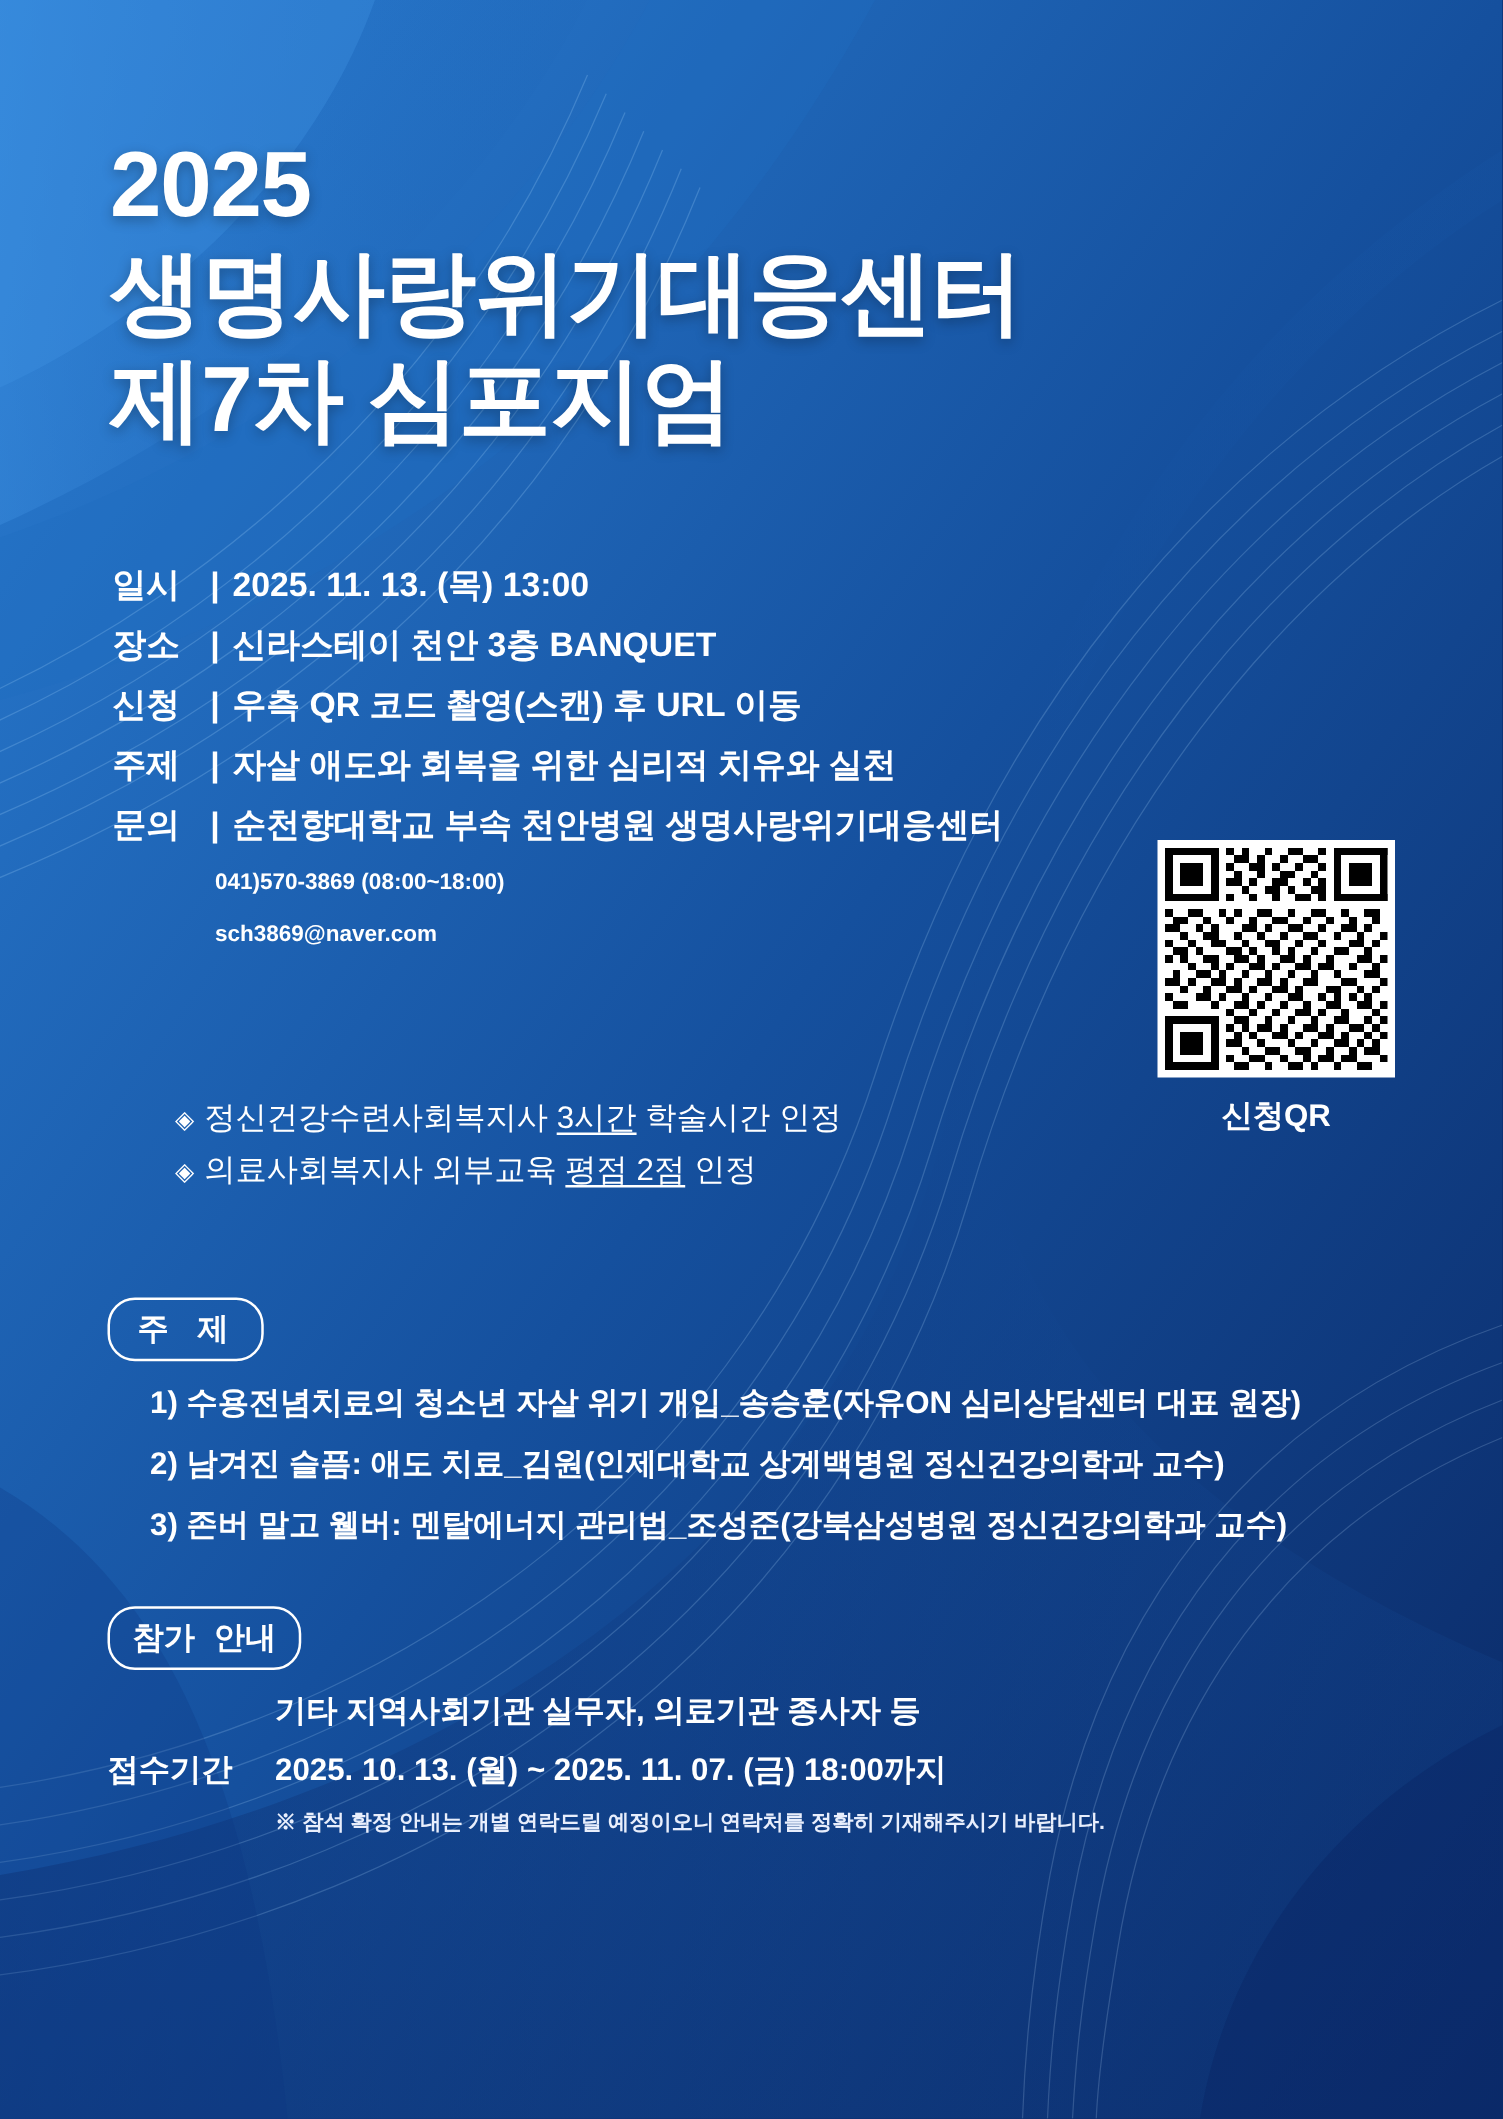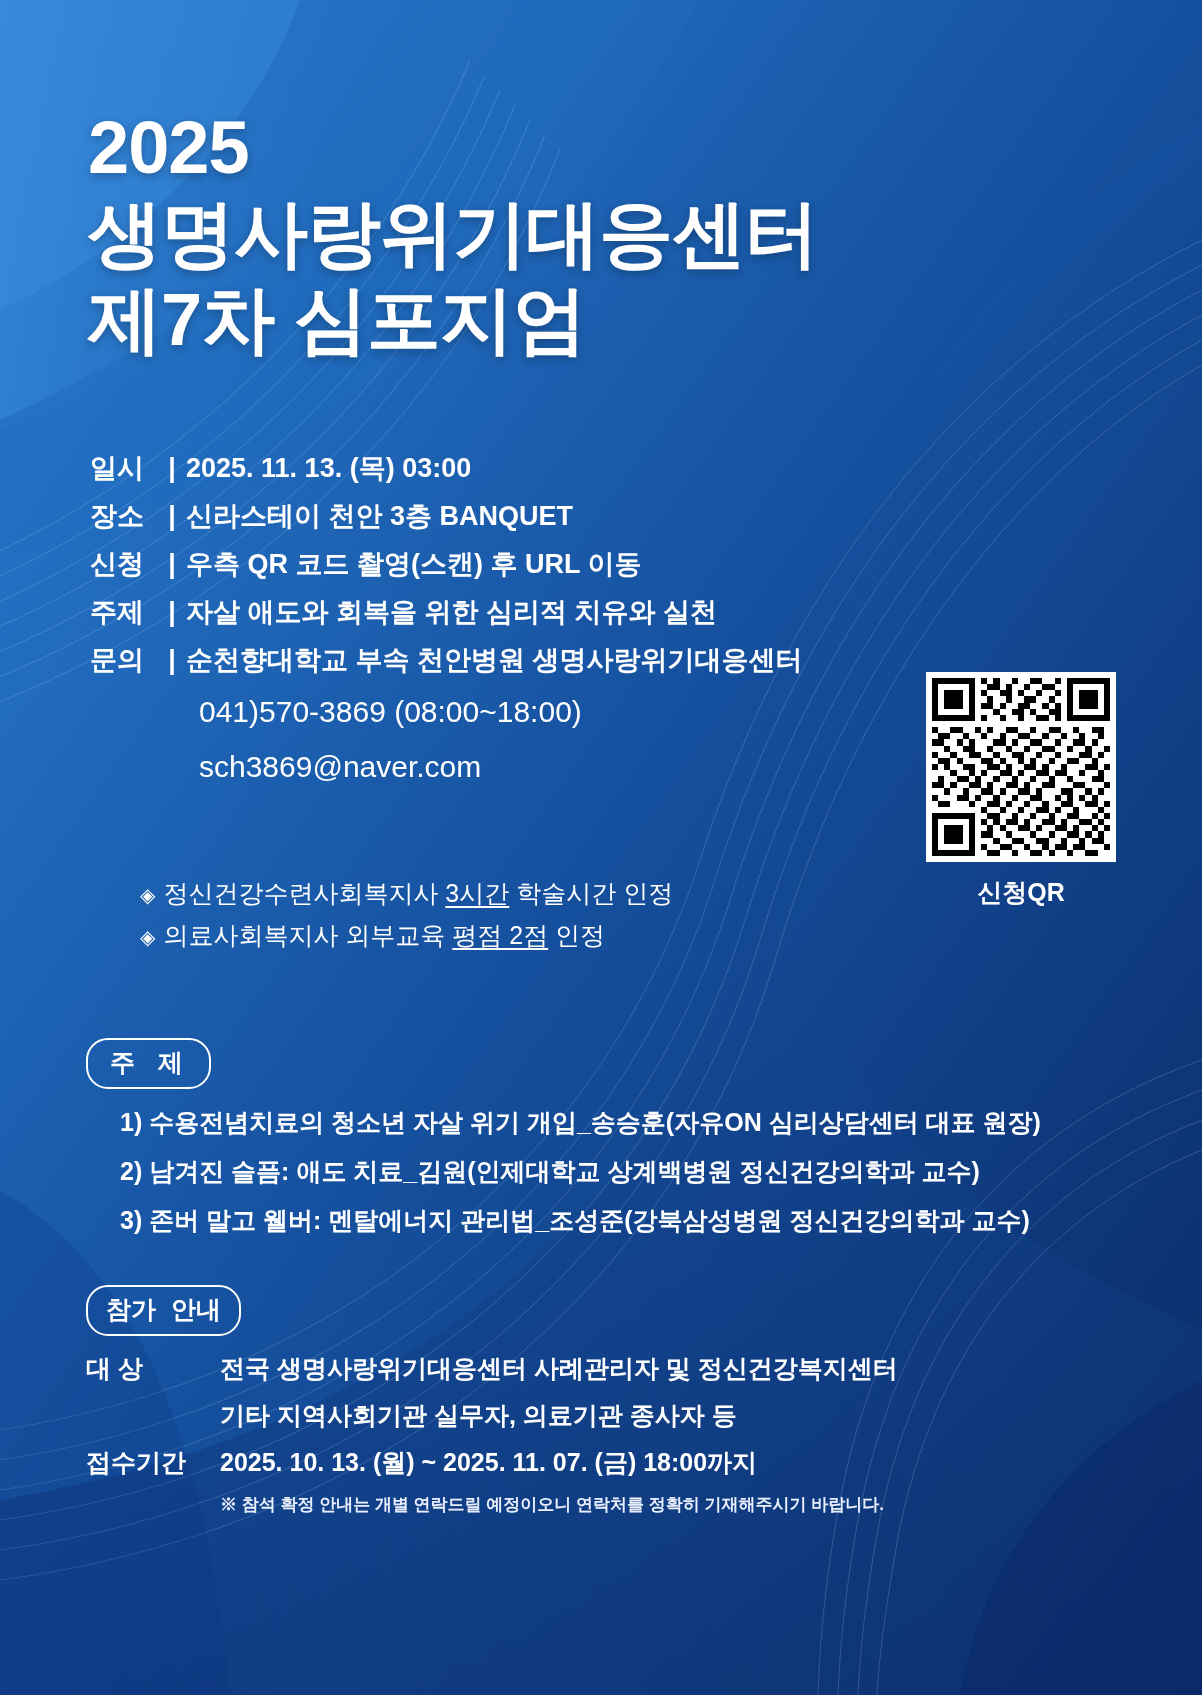--- a/index.html
+++ b/index.html
@@ -67,23 +67,23 @@
     width: 74px;
   }
   .info-bar {
     width: 16px;
     text-align: center;
   }
   .info-value {
     padding-left: 6px;
   }
   .info-sub {
-    font-size: 30px;
-    font-weight: normal;
-    margin-left: 109px;
+    font-size: 18px;
+    font-weight: bold;
+    margin-left: 82px;
     margin-bottom: 21px;
     white-space: nowrap;
     color: #ffffff;
   }
 
   
   .credits {
     position: absolute;
     left: 92px;
     top: 877px;
@@ -264,21 +264,21 @@
     <div class="title-block">
       <div class="title-line first">2025</div>
       <div class="title-line">생명사랑위기대응센터</div>
       <div class="title-line">제7차 심포지엄</div>
     </div>
 
     <div class="info-block">
       <div class="info-row">
         <span class="info-label">일시</span>
         <span class="info-bar">|</span>
-        <span class="info-value">2025. 11. 13. (목)  03:00</span>
+        <span class="info-value">2025. 11. 13. (목)  13:00</span>
       </div>
       <div class="info-row">
         <span class="info-label">장소</span>
         <span class="info-bar">|</span>
         <span class="info-value">신라스테이 천안 3층 BANQUET</span>
       </div>
       <div class="info-row">
         <span class="info-label">신청</span>
         <span class="info-bar">|</span>
         <span class="info-value">우측 QR 코드 촬영(스캔) 후 URL 이동</span>
@@ -544,24 +544,20 @@
       <div class="topic-list">
         <div class="topic-item">1) 수용전념치료의 청소년 자살 위기 개입_송승훈(자유ON 심리상담센터 대표 원장)</div>
         <div class="topic-item">2) 남겨진 슬픔: 애도 치료_김원(인제대학교 상계백병원 정신건강의학과 교수)</div>
         <div class="topic-item">3) 존버 말고 웰버: 멘탈에너지 관리법_조성준(강북삼성병원 정신건강의학과 교수)</div>
       </div>
     </div>
 
     <div class="guide">
       <div class="pill narrow">참가 안내</div>
       <div class="guide-list">
-        <div class="guide-row">
-          <span class="guide-label">대      상</span>
-          <span class="guide-value">전국 생명사랑위기대응센터 사례관리자 및 정신건강복지센터</span>
-        </div>
         <div class="guide-indent">기타 지역사회기관 실무자, 의료기관 종사자 등</div>
         <div class="guide-row">
           <span class="guide-label">접수기간</span>
           <span class="guide-value">2025. 10. 13. (월) ~ 2025. 11. 07. (금) 18:00까지</span>
         </div>
         <div class="guide-note">※ 참석 확정 안내는 개별 연락드릴 예정이오니 연락처를 정확히 기재해주시기 바랍니다.</div>
       </div>
     </div>
 
   </div>

